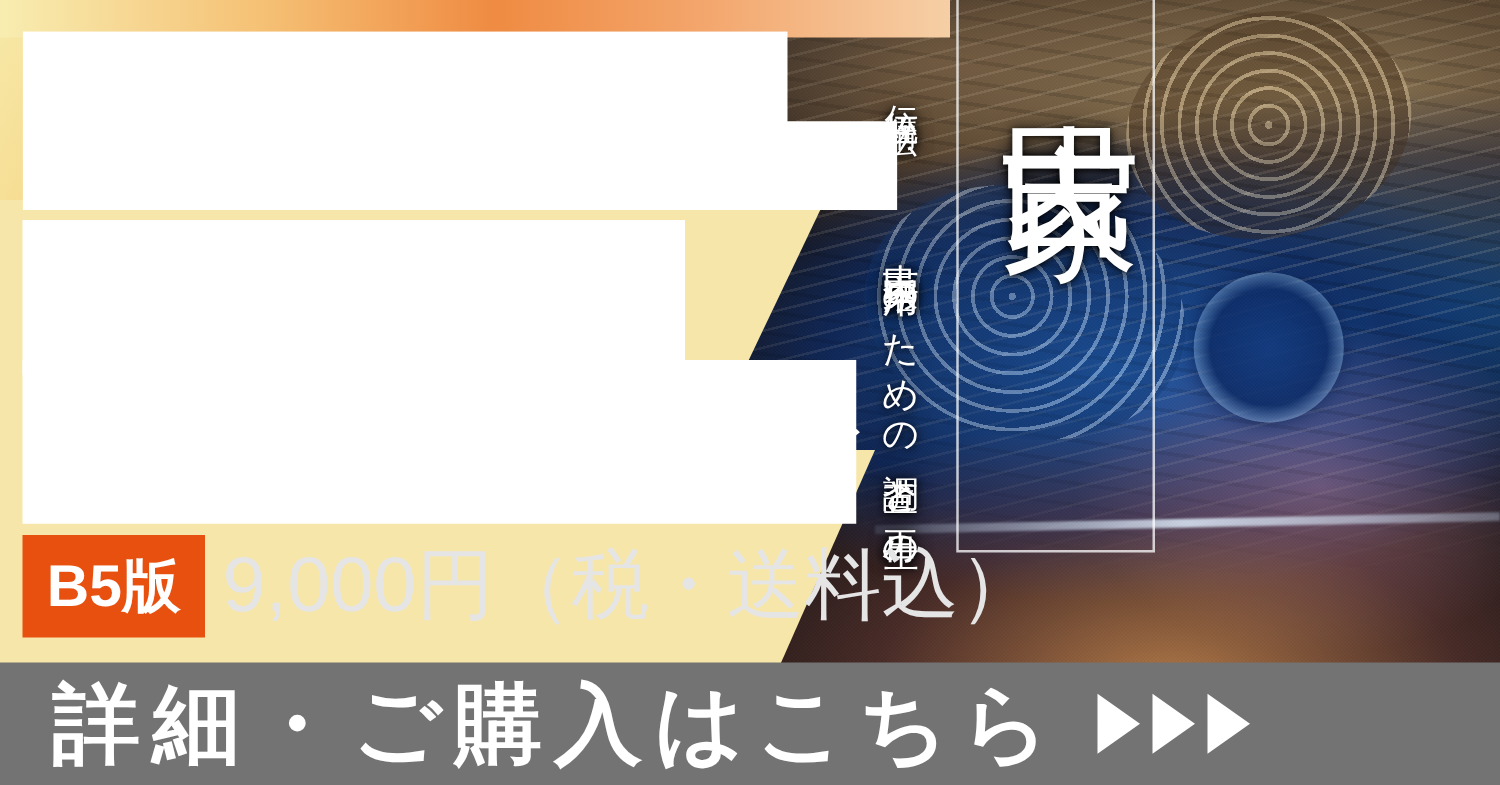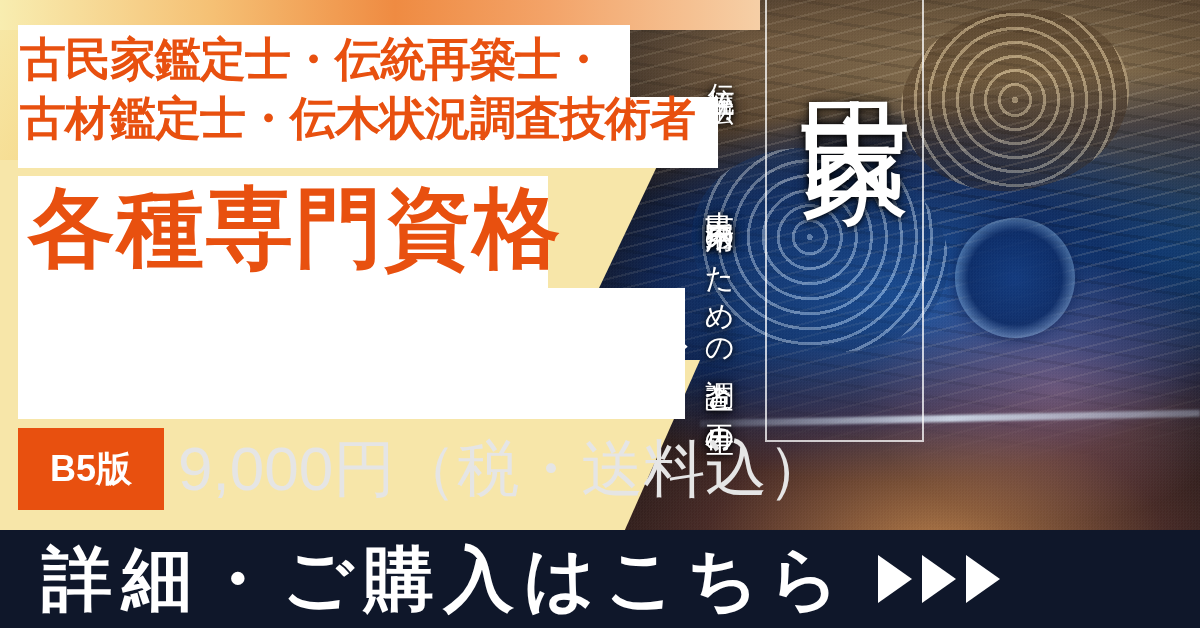--- a/index.html
+++ b/index.html
@@ -158,34 +158,34 @@
     position:absolute;left:168px;top:295px;
     color:#ffffff;font-weight:700;font-size:87px;line-height:1;
     letter-spacing:2px;white-space:nowrap;
   }
 
   
   .badge{
     position:absolute;left:18px;top:428px;width:146px;height:82px;
     background:#e8500f;
     display:flex;align-items:center;justify-content:center;
-    color:#ffffff;font-weight:700;font-size:36px;letter-spacing:0px;
+    color:#ffffff;font-weight:700;font-size:47px;letter-spacing:0px;
     box-sizing:border-box;
   }
   .price{
     position:absolute;left:178px;top:432px;
     color:#e5e5e5;font-weight:400;font-size:62px;line-height:1.2;
     white-space:nowrap;
     font-family:"Liberation Sans","DejaVu Sans",sans-serif;
   }
 
   
   .cta{
     position:absolute;left:0;top:530px;width:1200px;height:98px;
-    background:#0f172a;
+    background:#737373;
     display:flex;align-items:center;
   }
   .cta-text{
     color:#ffffff;font-weight:700;font-size:70px;letter-spacing:10px;
     margin-left:42px;white-space:nowrap;
     line-height:1;
   }
   .cta-arrows{
     display:flex;align-items:center;gap:10px;margin-left:28px;
   }
@@ -217,26 +217,21 @@
   <div class="left-wash"></div>
   <div class="top-wash"></div>
 
   <div class="cream-band-mid"></div>
   <div class="cream-band-low"></div>
 
   <div class="panel panel-top"></div>
   <div class="panel panel-mid"></div>
   <div class="panel panel-mid2"></div>
 
-  <div class="head-lines">
-    <div>古民家鑑定士・伝統再築士・</div>
-    <div>古材鑑定士・伝木状況調査技術者</div>
-  </div>
-
-  <div class="big1">各種専門資格</div>
+
   <div class="big2">公式テキスト</div>
 
   <div class="badge">B5版</div>
   <div class="price">9,000円（税・送料込）</div>
 
   <div class="cta">
     <div class="cta-text">詳細・ご購入はこちら</div>
     <div class="cta-arrows">
       <span class="arrow"></span>
       <span class="arrow"></span>

